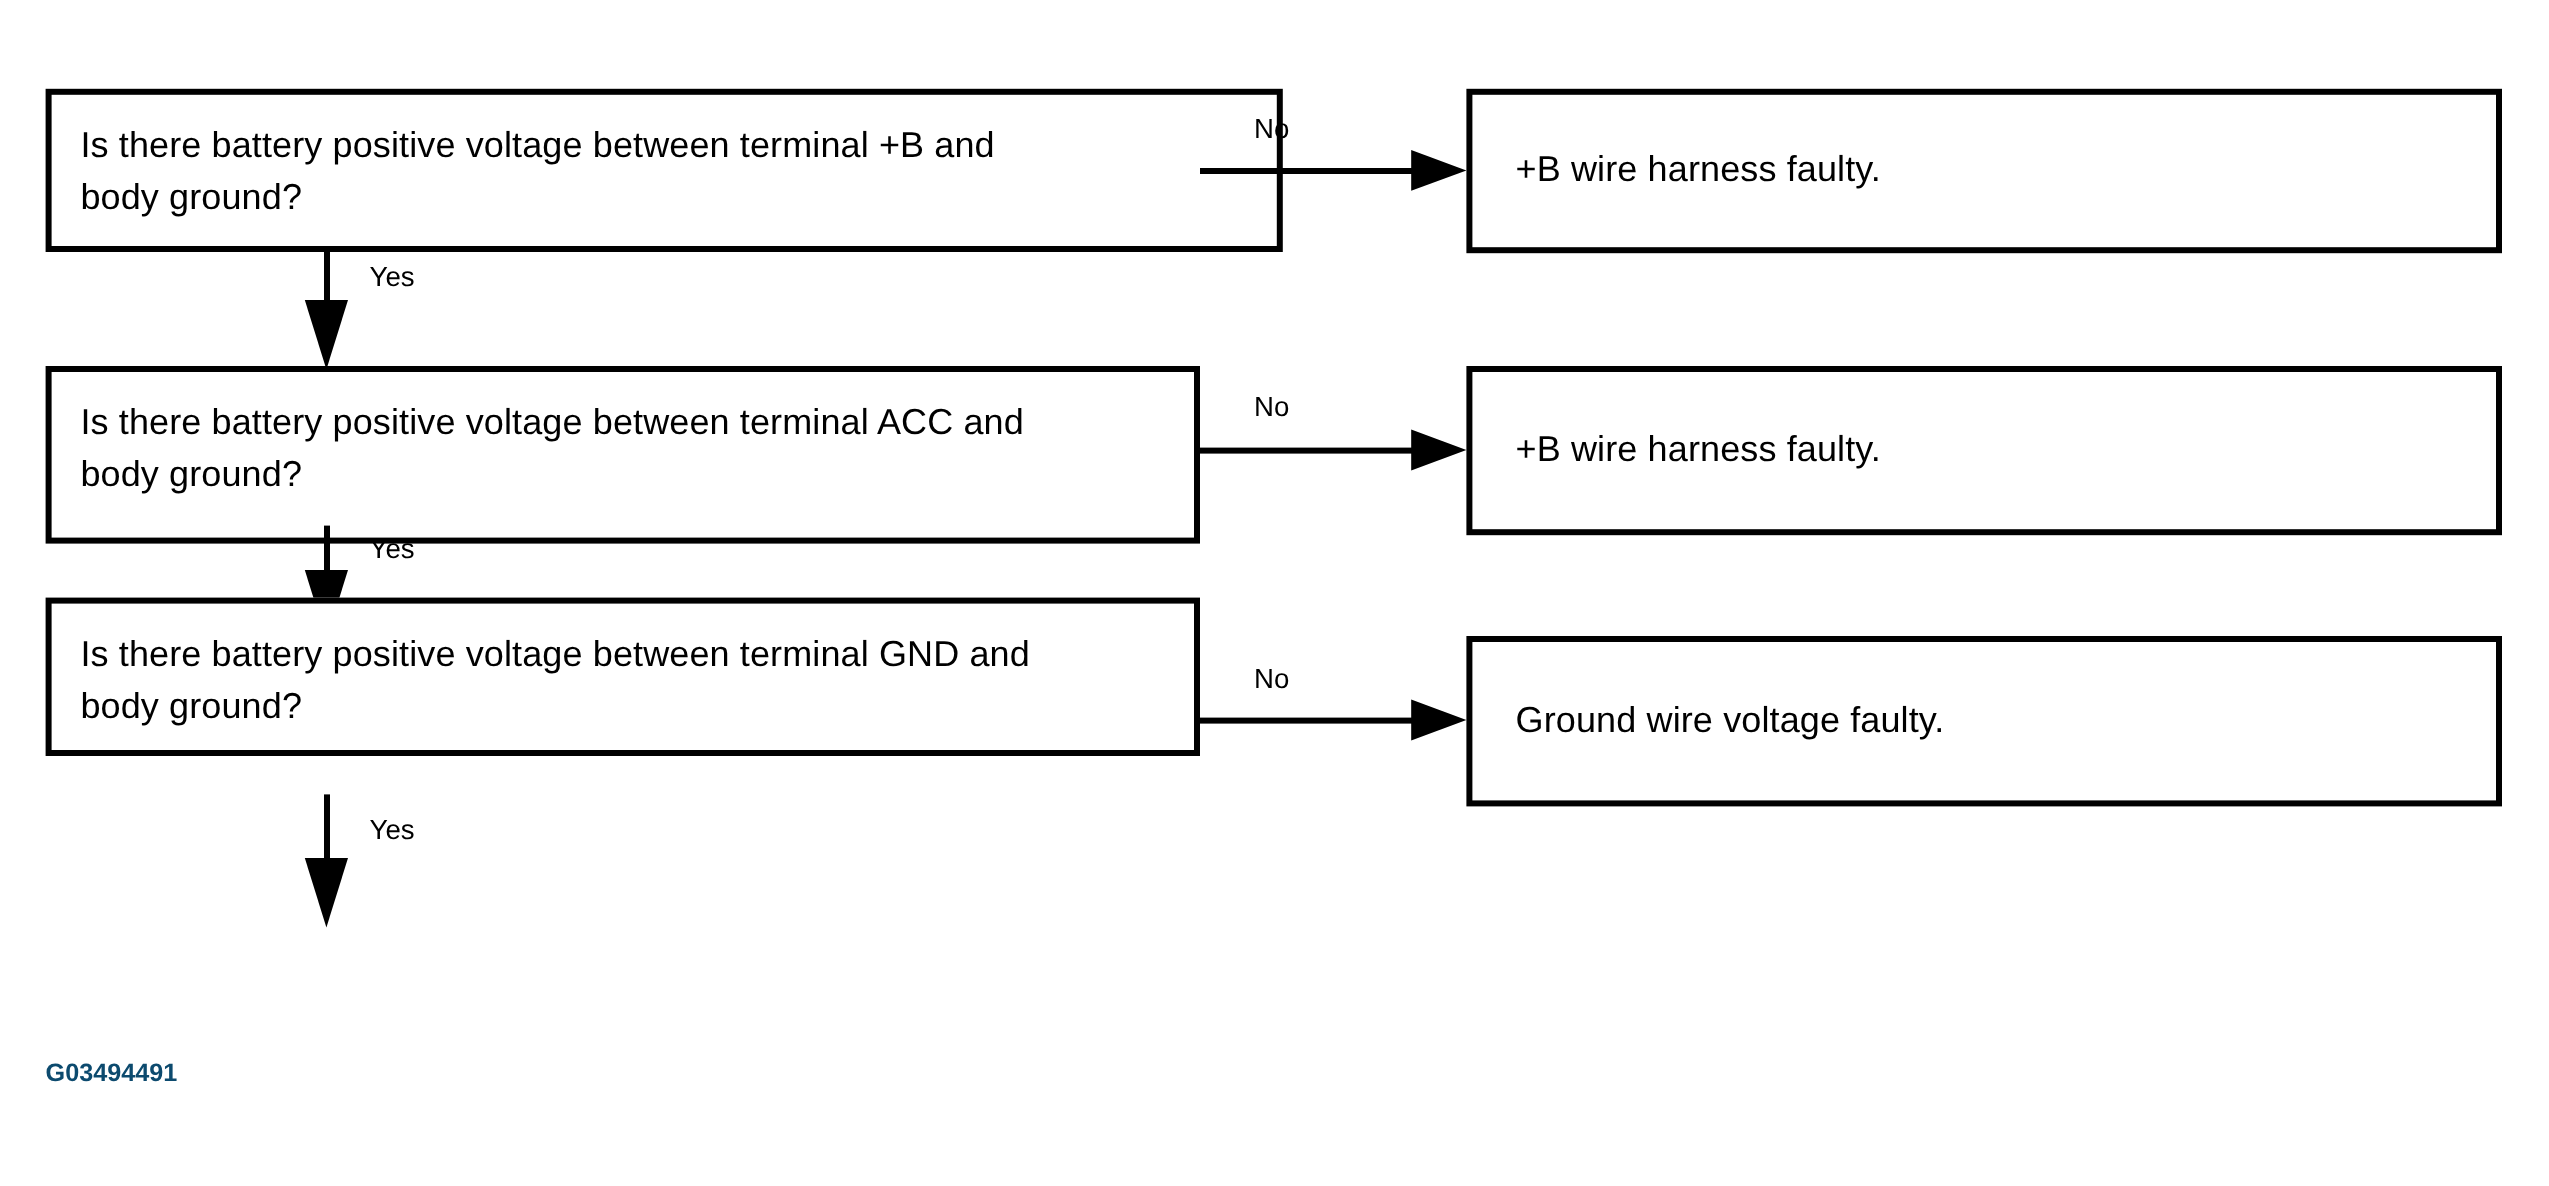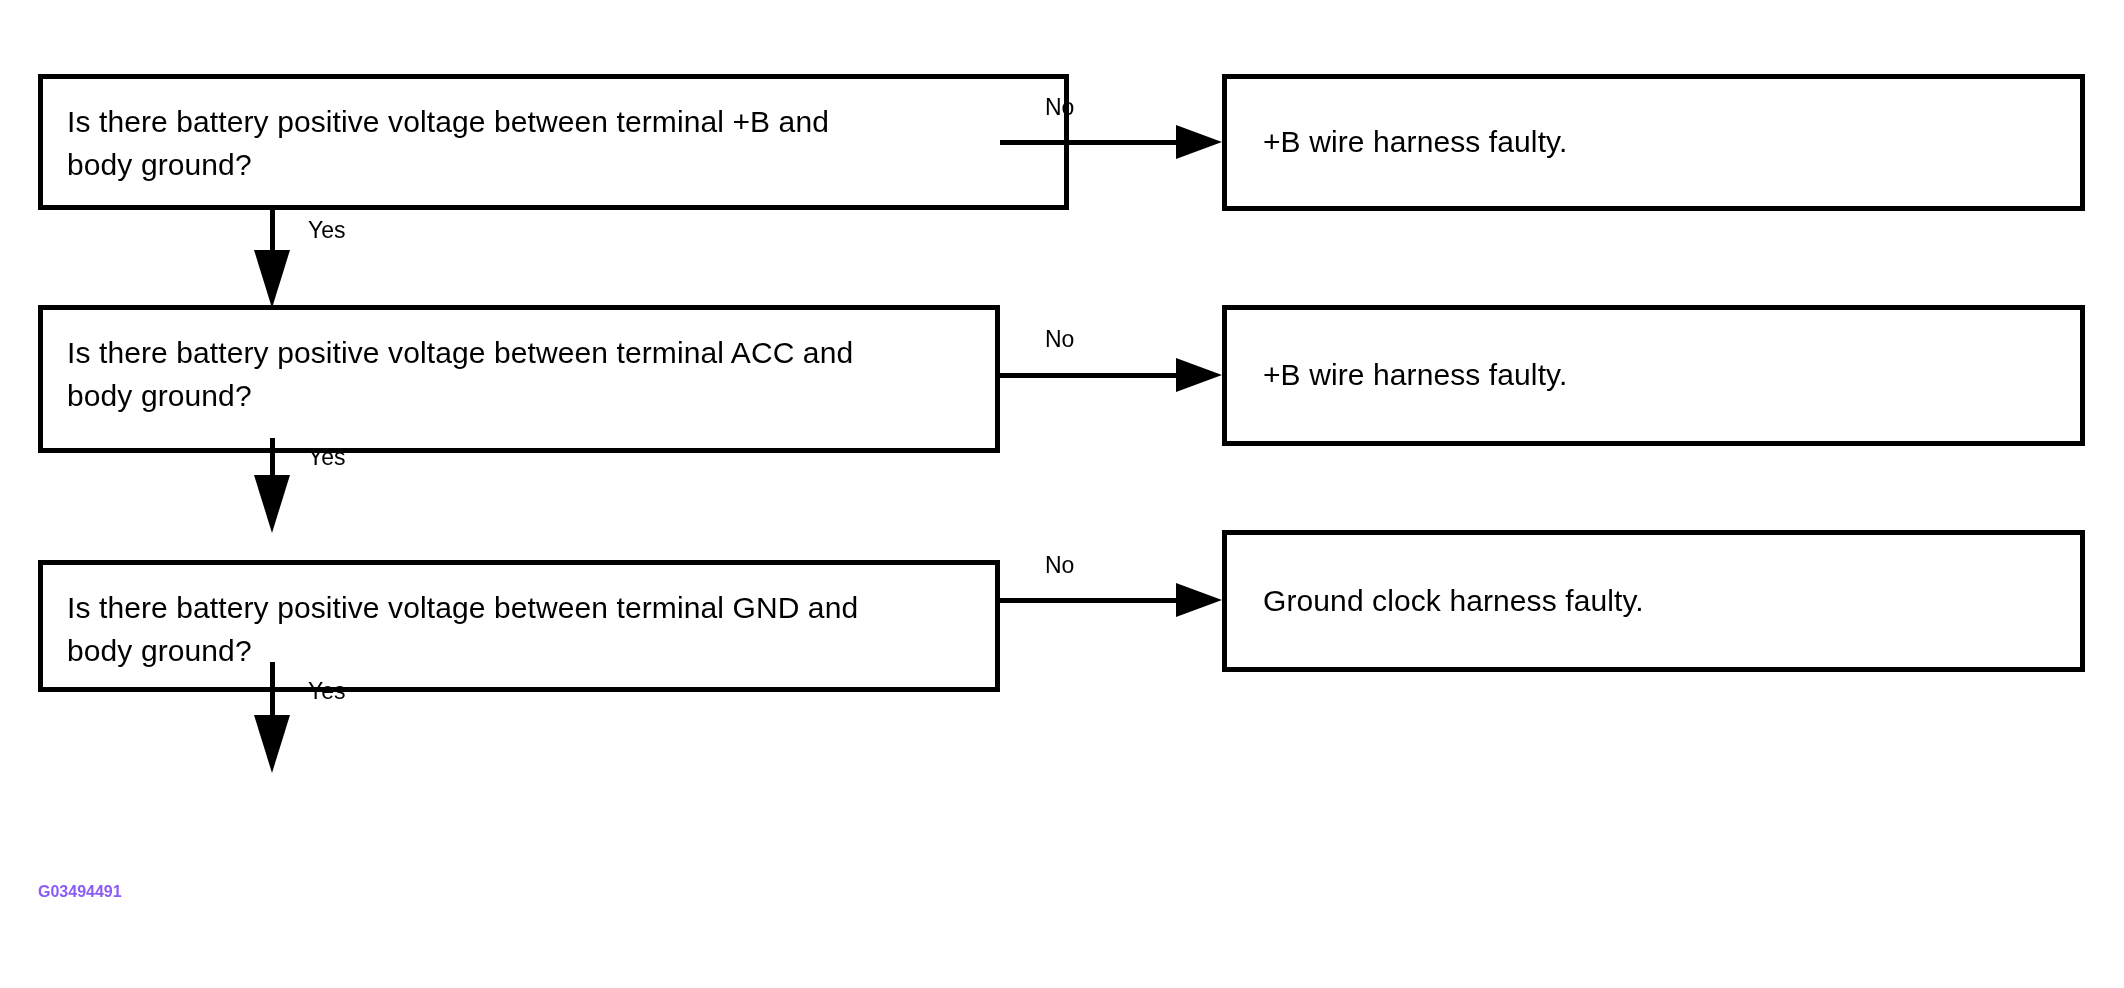--- a/index.html
+++ b/index.html
@@ -88,22 +88,22 @@
     position: absolute;
     font-size: 23px;
     color: #000000;
     line-height: 1;
     white-space: nowrap;
   }
 
   
   .fig-ref {
     position: absolute;
-    font-size: 16px;
-    color: #8b5cf6;
+    font-size: 21px;
+    color: #0c4a6e;
     line-height: 1;
     white-space: nowrap;
     font-weight: bold;
   }
 </style>
 </head>
 <body>
 
 <div id="canvas">
 
@@ -142,33 +142,33 @@
   <div class="node single-line" style="left:1222px; top:305px; width:863px; height:141px; padding-left:36px;">
     <span class="node-text">+B wire harness faulty.</span>
   </div>
 
   <div class="v-conn" style="left:270px; top:438px; height:92px;">
     <div class="v-line" style="height:42px;"></div>
     <div class="v-head" style="top:37px;"></div>
   </div>
   <div class="edge-label" style="left:308px; top:446px;">Yes</div>
 
-  <div class="node" style="left:38px; top:560px; width:962px; height:132px;">
+  <div class="node" style="left:38px; top:498px; width:962px; height:132px;">
     <span class="node-text">Is there battery positive voltage between terminal GND and
 body ground?</span>
   </div>
 
   <div class="h-conn" style="left:1000px; top:598px; width:222px;">
     <div class="h-line" style="width:180px;"></div>
     <div class="h-head" style="left:176px;"></div>
   </div>
   <div class="edge-label" style="left:1045px; top:554px;">No</div>
 
   <div class="node single-line" style="left:1222px; top:530px; width:863px; height:142px; padding-left:36px;">
-    <span class="node-text">Ground clock harness faulty.</span>
+    <span class="node-text">Ground wire voltage faulty.</span>
   </div>
 
   <div class="v-conn" style="left:270px; top:662px; height:110px;">
     <div class="v-line" style="height:60px;"></div>
     <div class="v-head" style="top:53px;"></div>
   </div>
   <div class="edge-label" style="left:308px; top:680px;">Yes</div>
 
 
   <div class="fig-ref" style="left:38px; top:884px;">G03494491</div>

